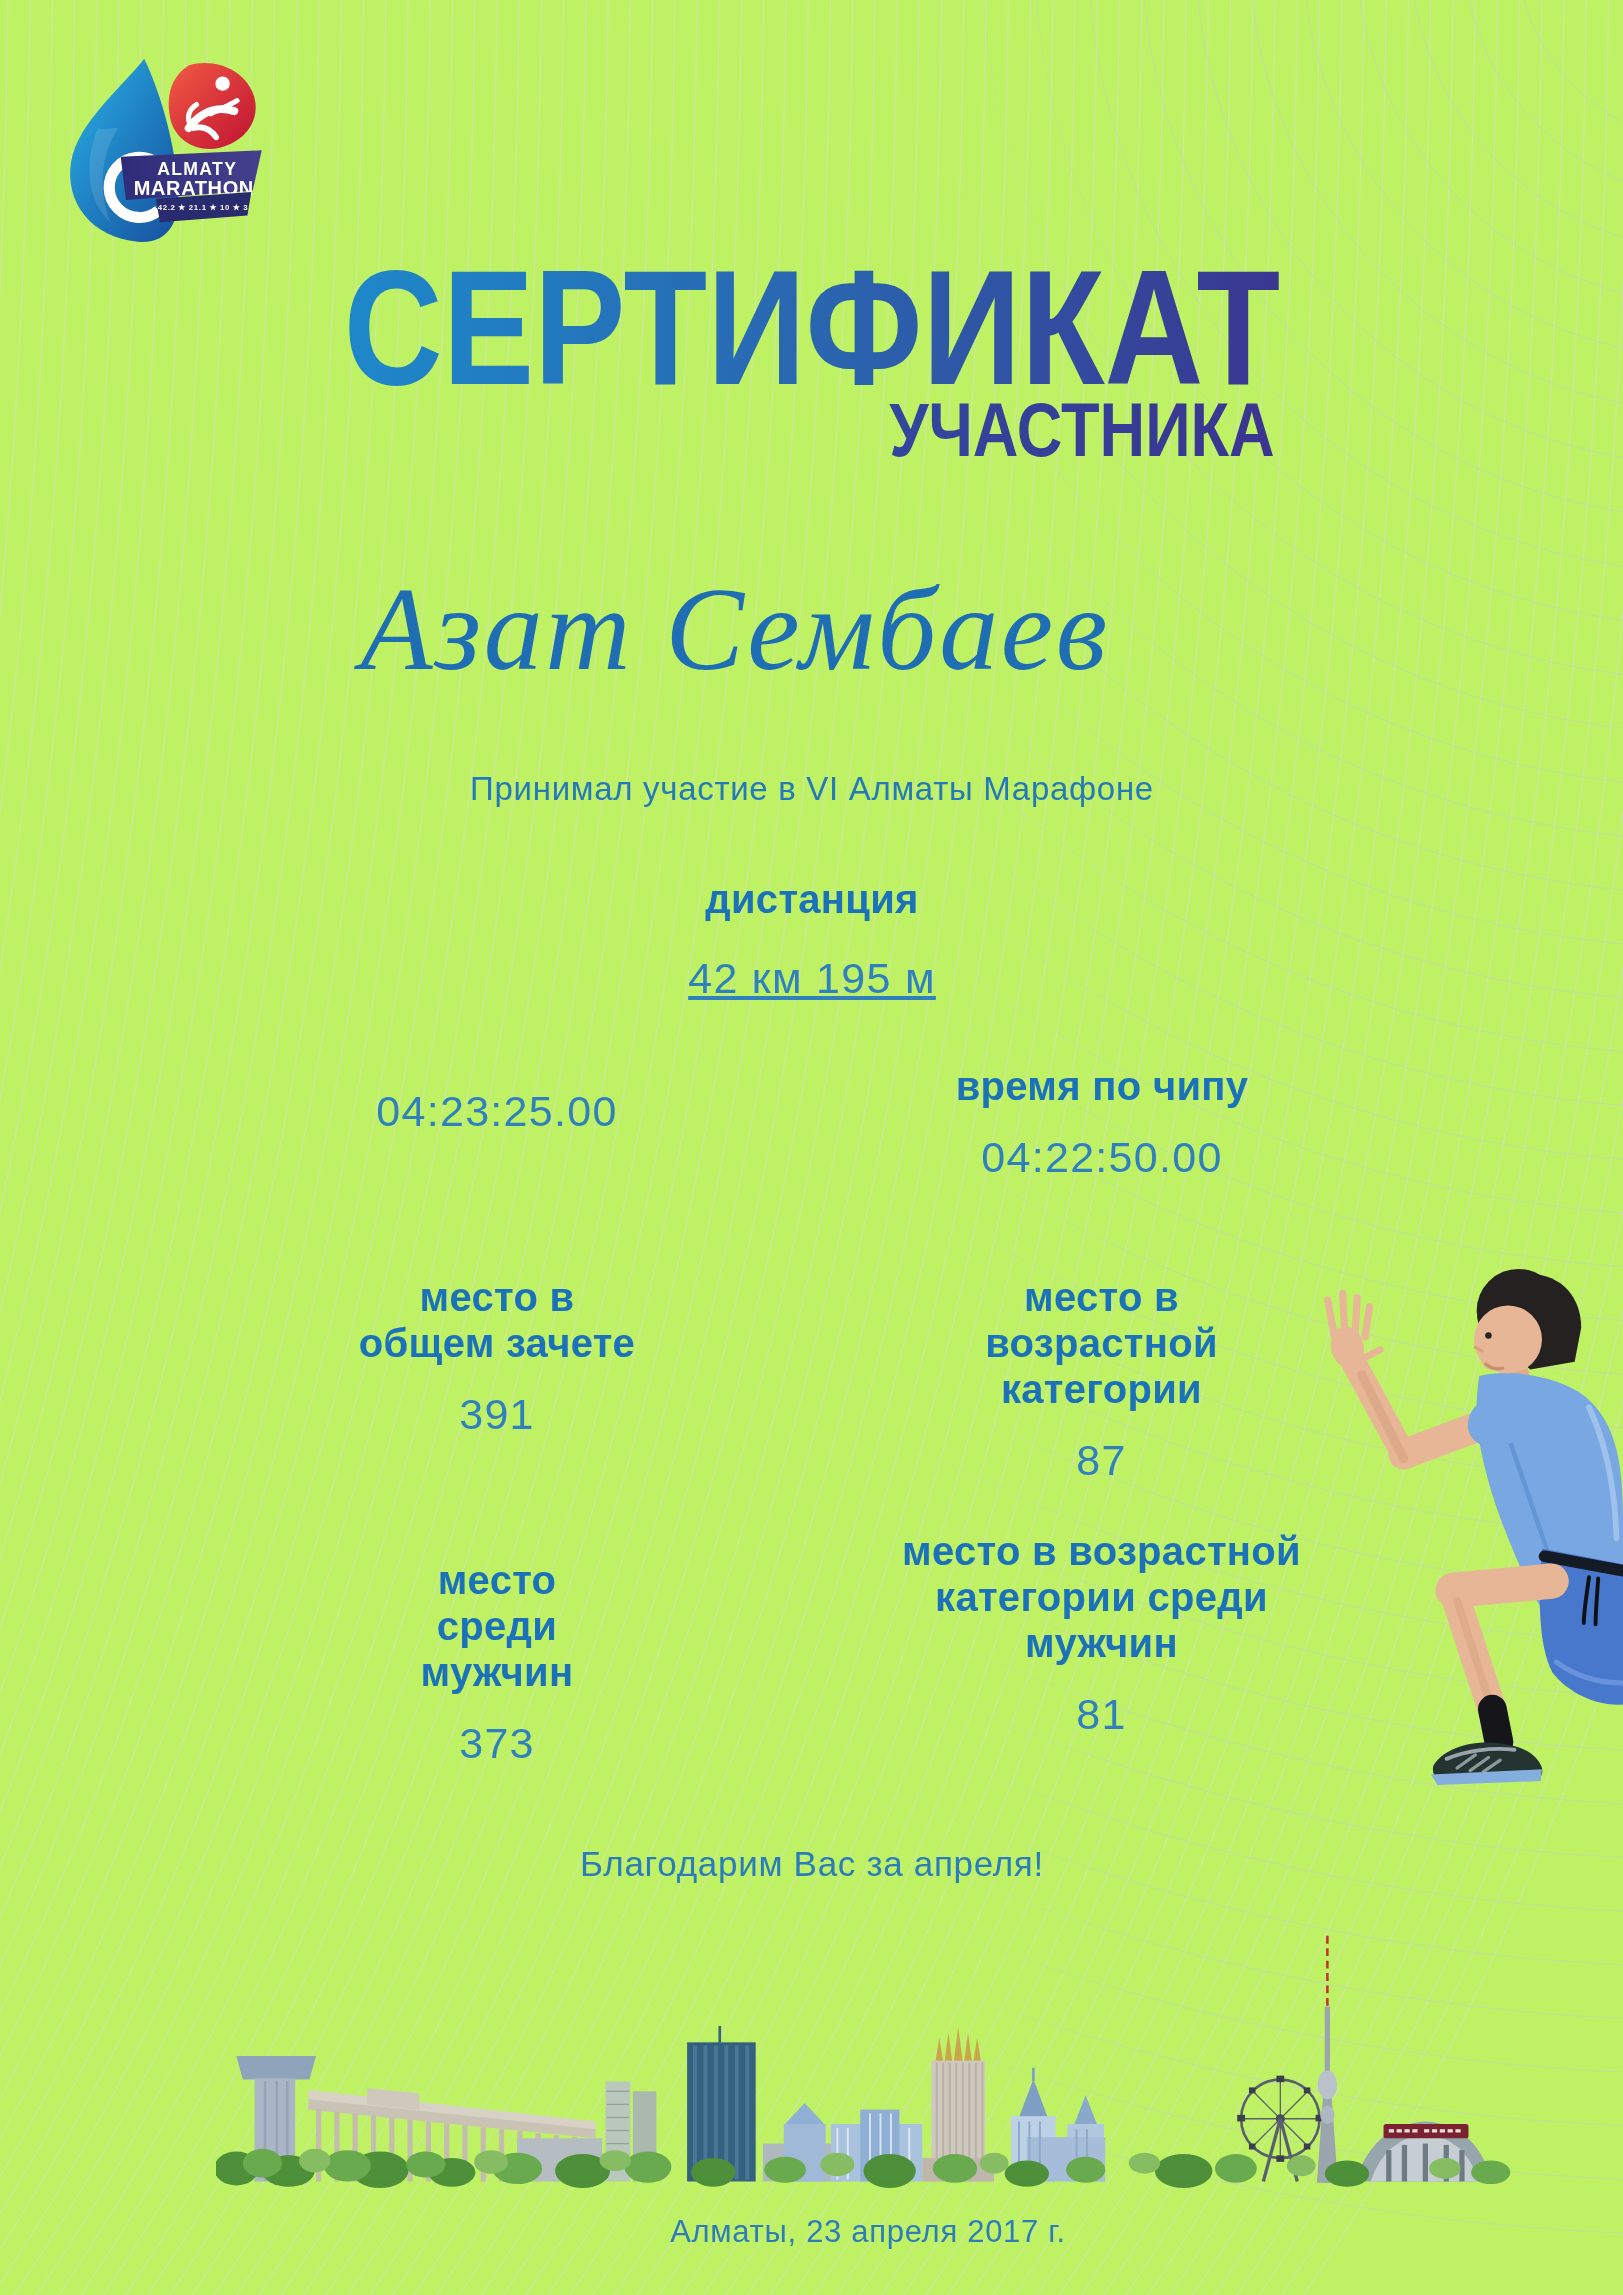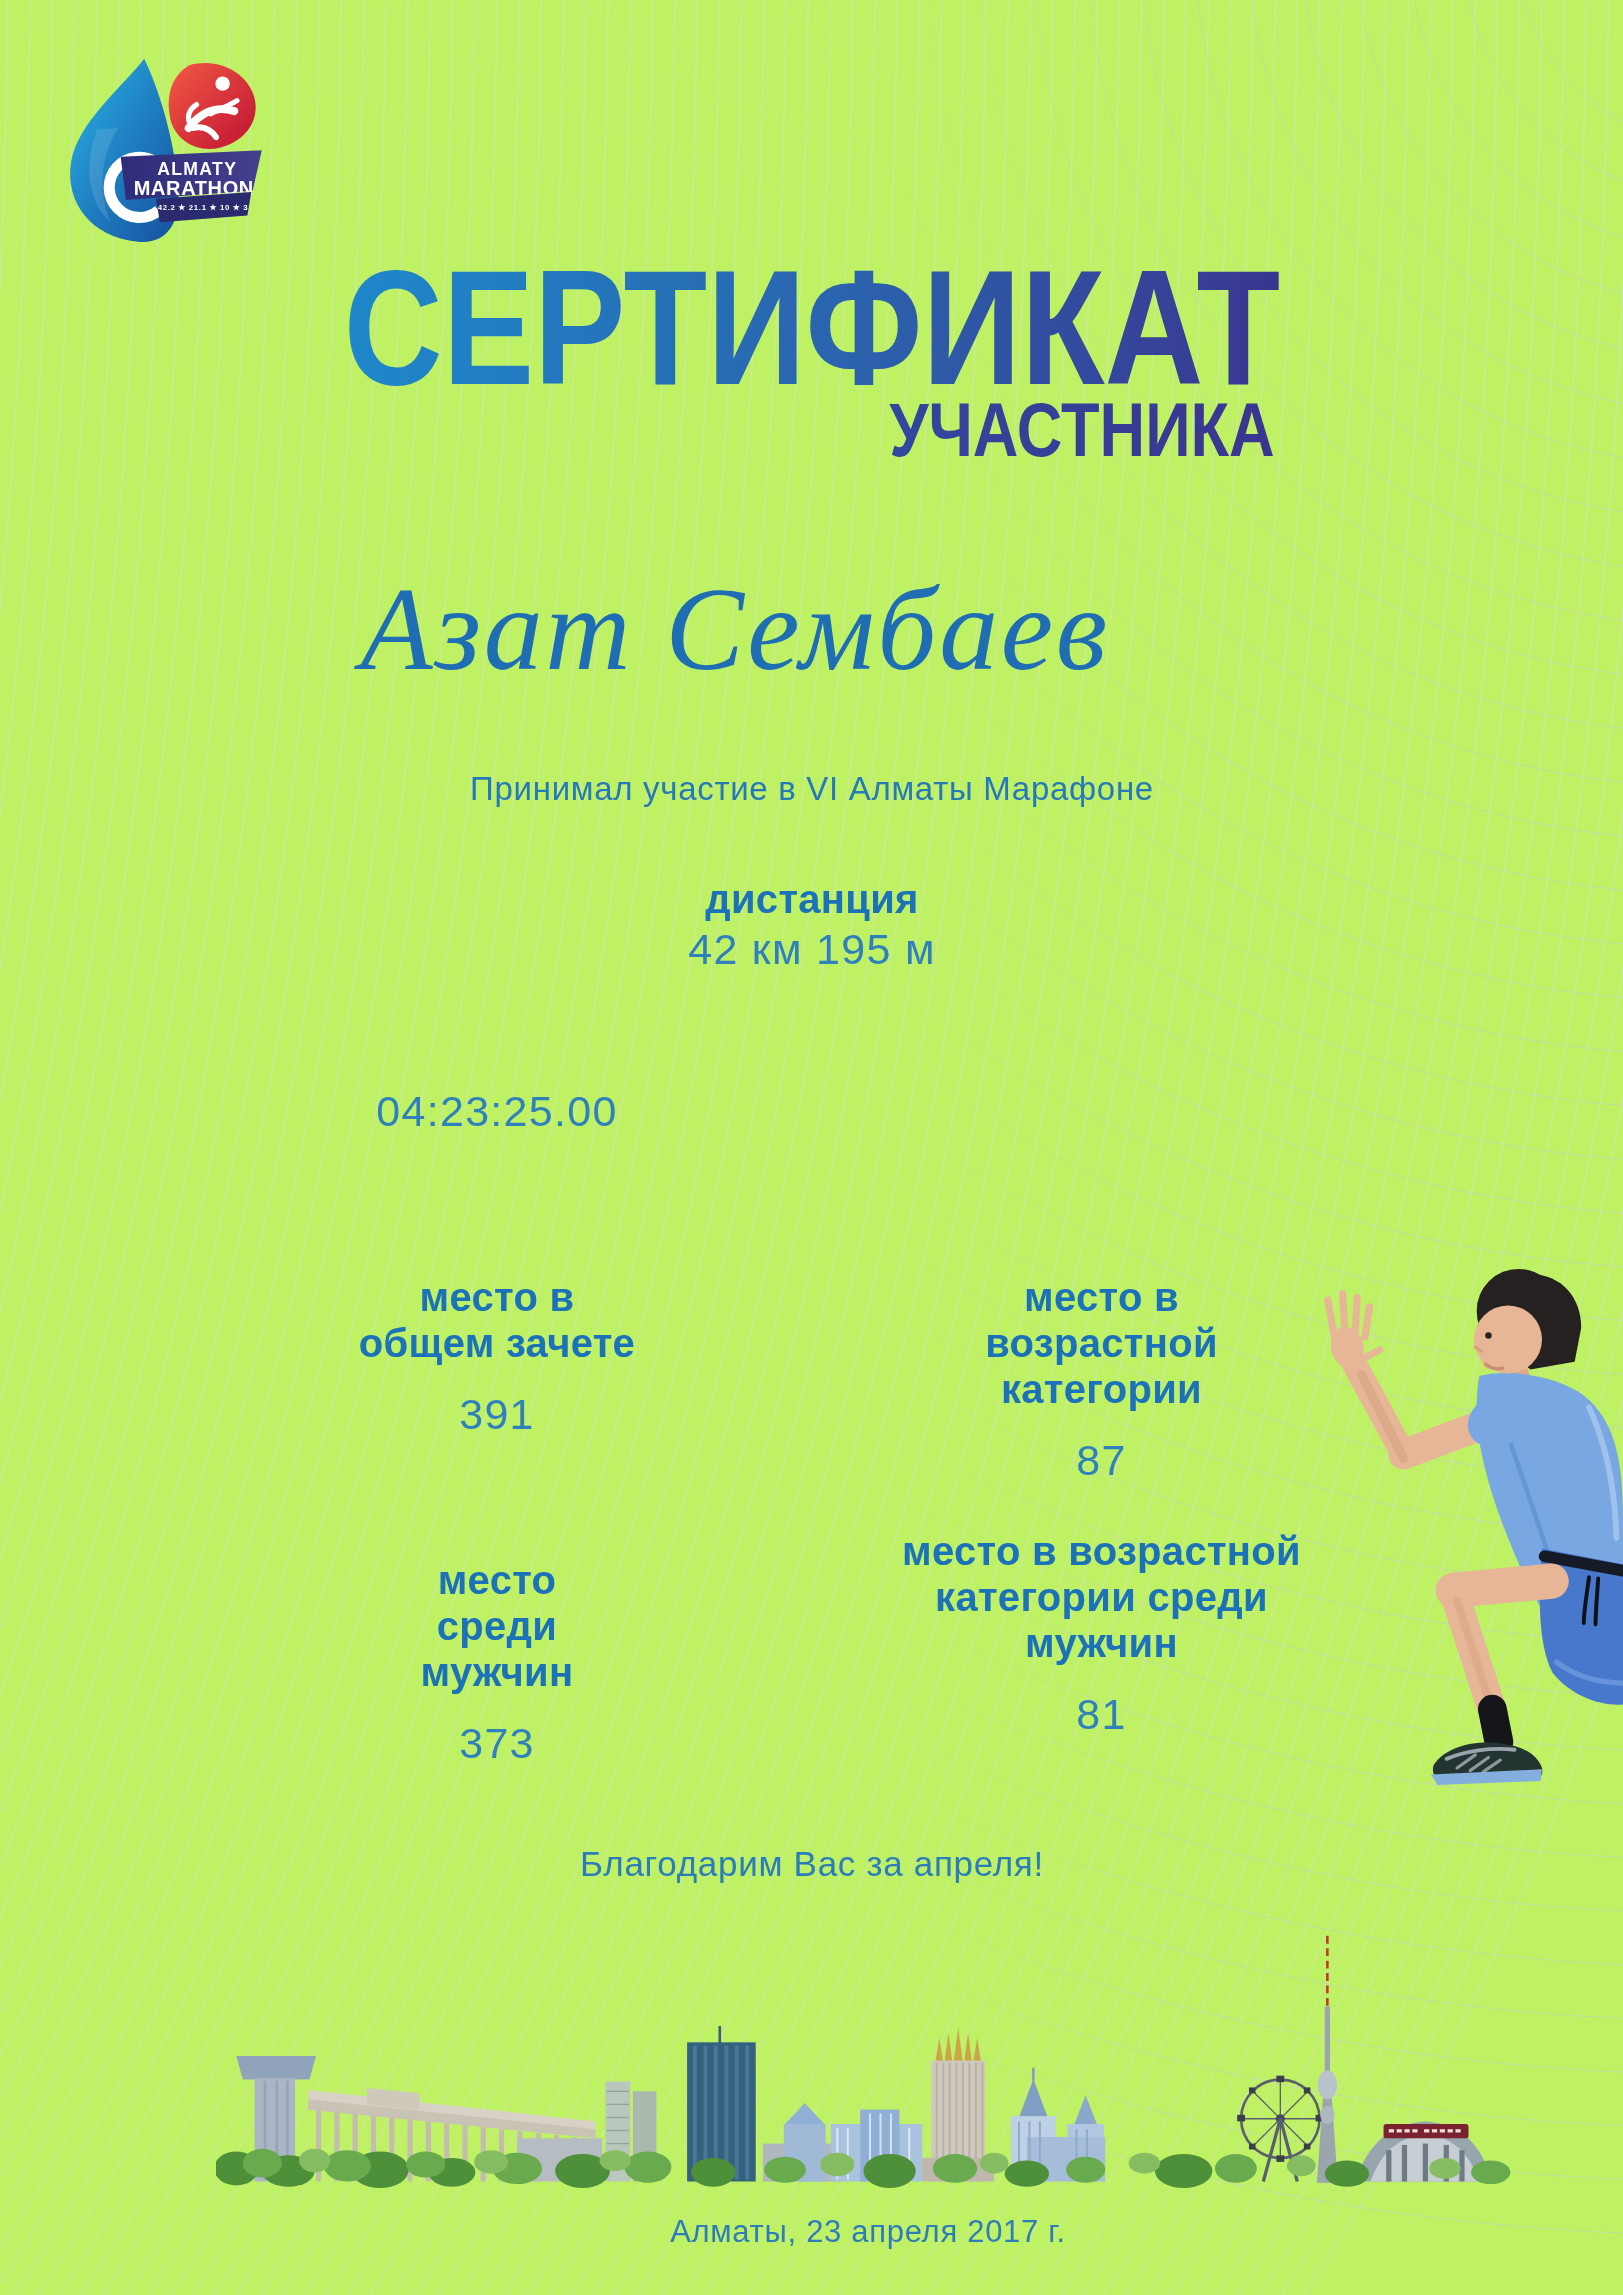--- a/index.html
+++ b/index.html
@@ -19,21 +19,21 @@
         font-family:"Liberation Serif","DejaVu Serif",serif;font-style:italic;
         font-size:118px;color:#1f6db3;letter-spacing:2.6px;}
 
   .participation{position:absolute;left:243px;width:1138px;top:770px;z-index:3;text-align:center;
         font-size:33px;color:#2579b9;letter-spacing:0.7px;}
 
   .stat{position:absolute;z-index:3;text-align:center;}
   .stat-label{font-weight:bold;color:#1b72b8;font-size:40px;line-height:46px;letter-spacing:0.3px;margin:0 auto;}
   .stat-value{color:#2f80bd;font-size:43px;letter-spacing:1.3px;margin-top:23.5px;}
   .s-dist{left:243px;width:1138px;top:876px;}
-  .s-dist .stat-value{margin-top:3px;}
+  .s-dist .stat-value{margin-top:32px;text-decoration:underline;}
   .s-finish{left:216px;width:562px;top:1063px;}
   .s-chip{left:821px;width:562px;top:1063px;}
   .s-overall{left:216px;width:562px;top:1274px;}
   .s-overall .stat-label{max-width:281px;}
   .s-age{left:804px;width:595px;top:1274px;}
   .s-age .stat-label{max-width:366px;}
   .s-men{left:216px;width:562px;top:1528px;}
   .s-men .stat-label{max-width:222px;margin-top:29px;}
   .s-agemen{left:804px;width:595px;top:1528px;}
   .s-agemen .stat-label{max-width:425px;}
@@ -263,20 +263,24 @@
 
   <div class="participation">Принимал участие в VI Алматы Марафоне</div>
 
   <div class="stat s-dist">
     <div class="stat-label">дистанция</div>
     <div class="stat-value">42 км 195 м</div>
   </div>
   <div class="stat s-finish">
     <div class="stat-value">04:23:25.00</div>
   </div>
+  <div class="stat s-chip">
+    <div class="stat-label">время по чипу</div>
+    <div class="stat-value">04:22:50.00</div>
+  </div>
   <div class="stat s-overall">
     <div class="stat-label">место в общем зачете</div>
     <div class="stat-value">391</div>
   </div>
   <div class="stat s-age">
     <div class="stat-label">место в возрастной категории</div>
     <div class="stat-value">87</div>
   </div>
   <div class="stat s-men">
     <div class="stat-label">место среди мужчин</div>

